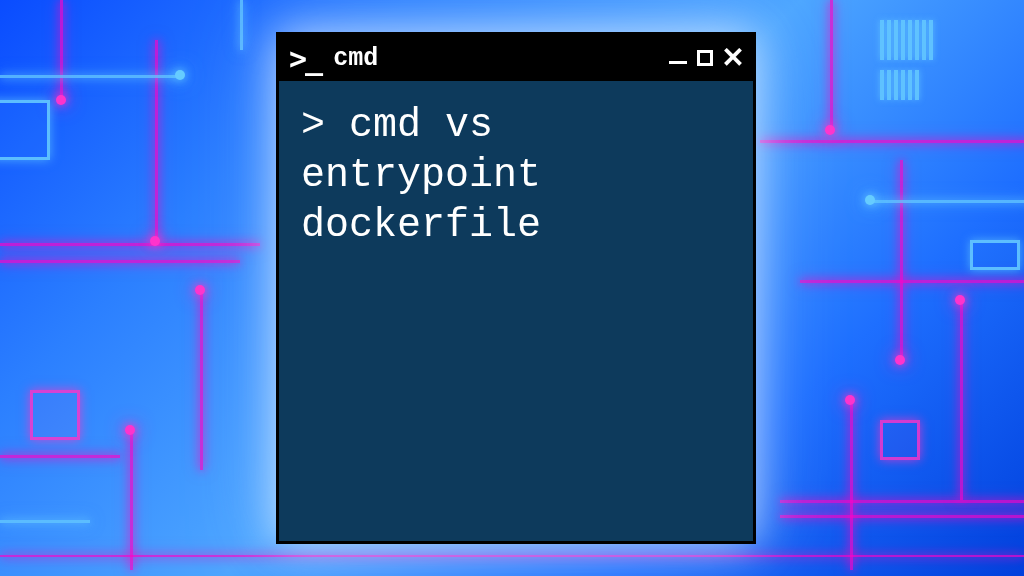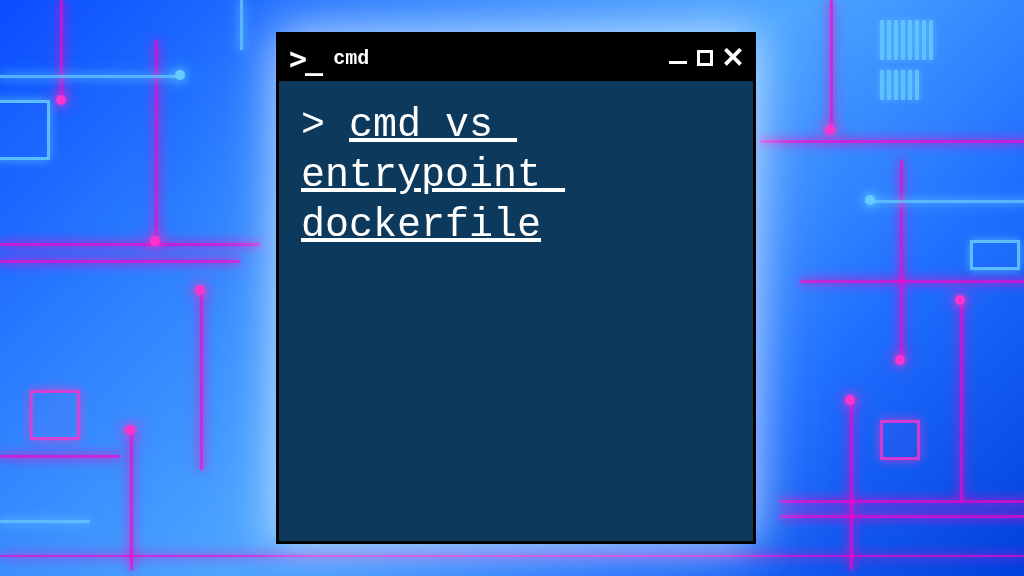--- a/index.html
+++ b/index.html
@@ -88,21 +88,21 @@
       font-size: 30px;
       font-weight: bold;
       letter-spacing: -2px;
       font-family: 'Consolas', monospace;
       display: flex;
       align-items: center;
     }
     
     .title-text {
       color: #fff;
-      font-size: 20px;
+      font-size: 25px;
       font-weight: bold;
       font-family: 'Consolas', 'Courier New', monospace;
       flex: 1;
       margin-left: 4px;
     }
     
     .window-controls {
       display: flex;
       gap: 10px;
       align-items: center;
@@ -134,21 +134,20 @@
       font-family: 'Consolas', 'Courier New', monospace;
       letter-spacing: 0px;
     }
     
     .term-prompt {
       display: inline;
     }
     .term-text {
       display: inline;
       word-break: break-word;
-      text-decoration: underline;
     }
     .term-content {
       white-space: pre-wrap;
     }
   </style>
 </head>
 <body>
 
 <div class="circuit-bg">
 

